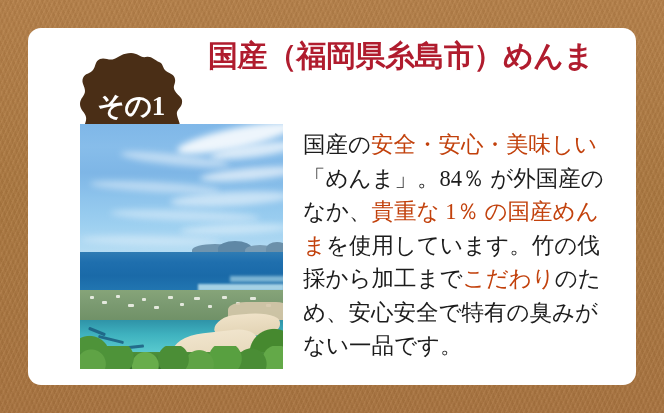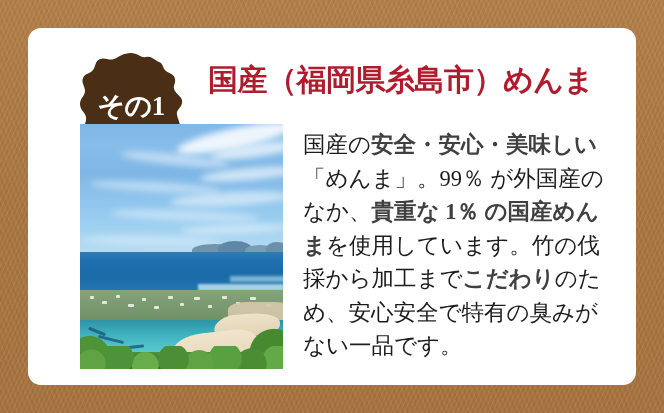--- a/index.html
+++ b/index.html
@@ -42,28 +42,28 @@
     height: 357px;
     background: #ffffff;
     border-radius: 13px;
     box-sizing: border-box;
   }
 
   
   #title {
     position: absolute;
     left: 180px;
-    top: 35px;
+    top: 13px;
     width: 420px;
     font-size: 30px;
     line-height: 34px;
     letter-spacing: -0.5px;
     color: #b01c2e;
     font-weight: 700;
-    font-family: Liberation Serif, serif;
+    font-family: Liberation Mono, monospace;
     white-space: nowrap;
   }
 
   
   #badge {
     position: absolute;
     left: 48px;
     top: 23px;
     width: 110px;
     height: 108px;
@@ -261,21 +261,21 @@
     position: absolute;
     left: 275px;
     top: 100px;
     width: 312px;
     font-size: 22.5px;
     line-height: 33.5px;
     color: #1c1c1c;
     font-family: "Liberation Serif", "DejaVu Serif", serif;
     letter-spacing: 0px;
   }
-  #body-copy .hl { color: #404040; font-weight: 700; }
+  #body-copy .hl { color: #c2410c; font-weight: 400; }
   #body-copy .plain { color: #1c1c1c; font-weight: 400; }
 </style>
 </head>
 <body>
 
 <div id="poster">
 
   <div id="card">
 
     <div id="title">国産（福岡県糸島市）めんま</div>
@@ -360,16 +360,16 @@
       <div class="jetty" style="left:18px; top:214px; width:26px; height:3px; transform:rotate(14deg);"></div>
       <div class="jetty" style="left:34px; top:222px; width:30px; height:3px; transform:rotate(-6deg);"></div>
       <div class="jetty" style="left:8px;  top:206px; width:18px; height:3px; transform:rotate(22deg);"></div>
 
       <div class="foliage-right"></div>
       <div class="foliage-left"></div>
       <div class="layer foliage"></div>
       <div class="foliage-top"></div>
     </div>
 
-    <div id="body-copy"><span class="plain">国産の</span><span class="hl">安全・安心・美味しい</span><span class="plain">「めんま」。99％ が外国産のなか、</span><span class="hl">貴重な 1％ の国産めんま</span><span class="plain">を使用しています。竹の伐採から加工まで</span><span class="hl">こだわり</span><span class="plain">のため、安心安全で特有の臭みがない一品です。</span></div>
+    <div id="body-copy"><span class="plain">国産の</span><span class="hl">安全・安心・美味しい</span><span class="plain">「めんま」。84％ が外国産のなか、</span><span class="hl">貴重な 1％ の国産めんま</span><span class="plain">を使用しています。竹の伐採から加工まで</span><span class="hl">こだわり</span><span class="plain">のため、安心安全で特有の臭みがない一品です。</span></div>
 
   </div>
 </div>
 
 </body></html>

